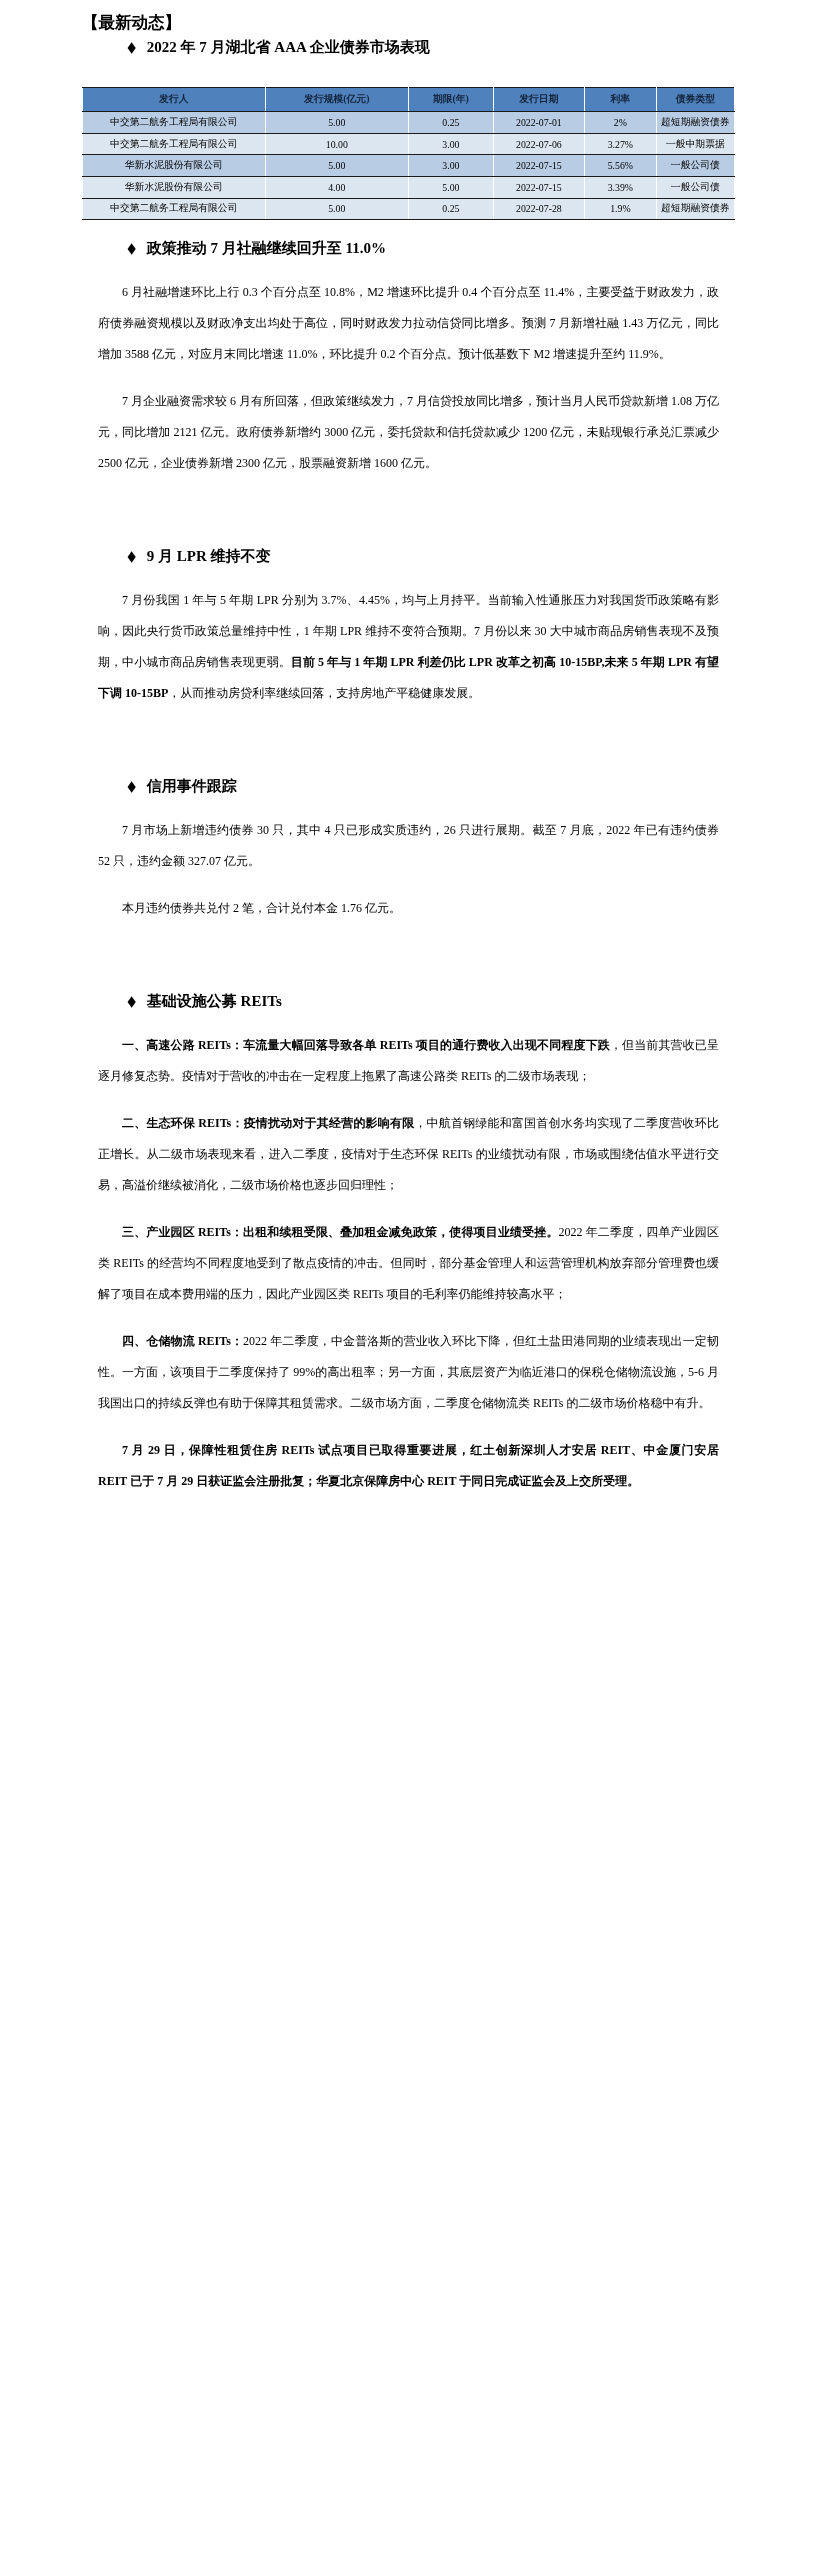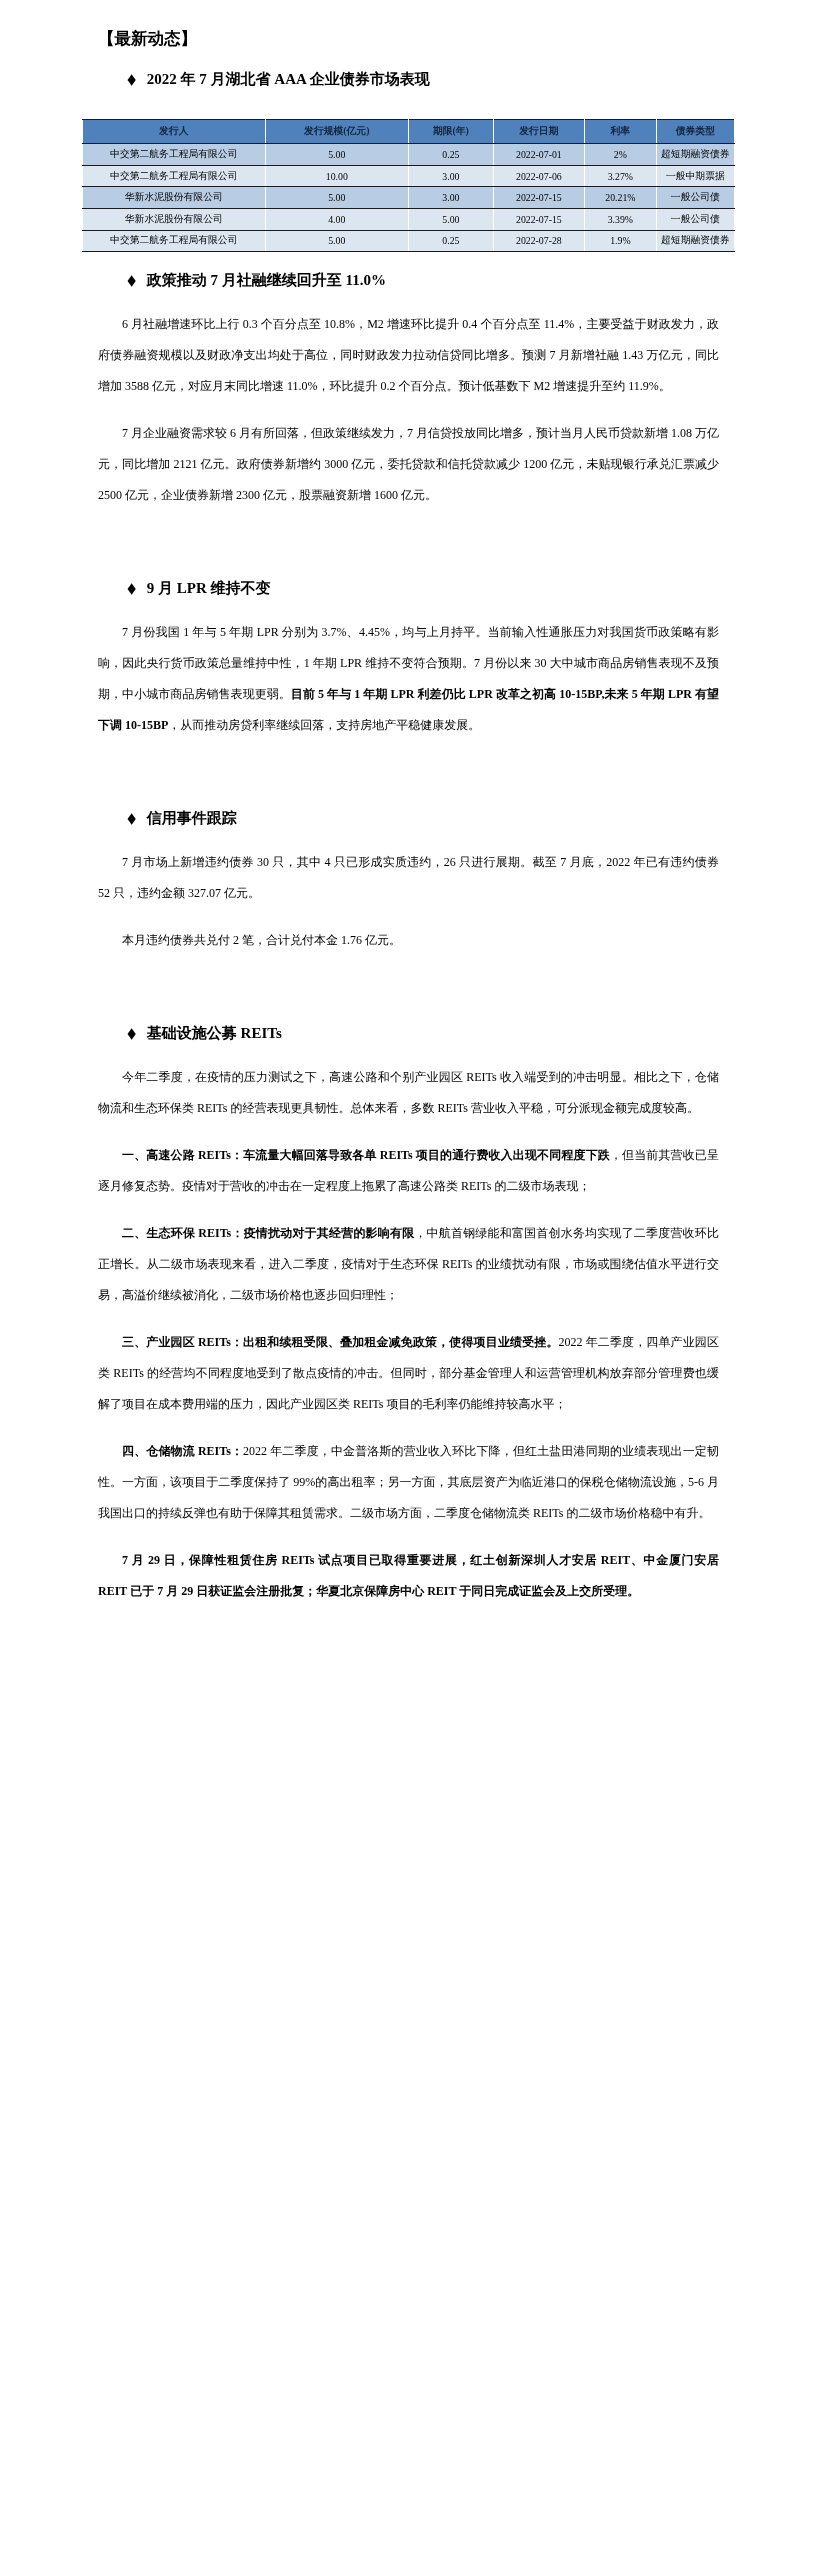--- a/index.html
+++ b/index.html
@@ -9,21 +9,21 @@
     box-sizing:border-box;
     padding:11.3px 83px 31px 82px;
     background:#ffffff;
     font-family:"Liberation Serif","DejaVu Serif",serif;
     color:#000000;
   }
   .doc-title{
     font-size:16.5px;
     font-weight:700;
     line-height:24px;
-    margin:16px;
+    margin:0;
   }
   .section-heading{
     font-size:15px;
     font-weight:700;
     line-height:25px;
     padding-left:44px;
     margin:0;
   }
   .mt-h1{}
   .mt-h2{margin-top:16px;}
@@ -121,21 +121,21 @@
         <td>3.00</td>
         <td>2022-07-06</td>
         <td>3.27%</td>
         <td>一般中期票据</td>
       </tr>
       <tr class="row-odd">
         <td>华新水泥股份有限公司</td>
         <td>5.00</td>
         <td>3.00</td>
         <td>2022-07-15</td>
-        <td>20.21%</td>
+        <td>5.56%</td>
         <td>一般公司债</td>
       </tr>
       <tr class="row-even">
         <td>华新水泥股份有限公司</td>
         <td>4.00</td>
         <td>5.00</td>
         <td>2022-07-15</td>
         <td>3.39%</td>
         <td>一般公司债</td>
       </tr>
@@ -169,21 +169,20 @@
   </h2>
 
   <p class="body-p">7 月市场上新增违约债券 30 只，其中 4 只已形成实质违约，26 只进行展期。截至 7 月底，2022 年已有违约债券 52 只，违约金额 327.07 亿元。</p>
 
   <p class="body-p">本月违约债券共兑付 2 笔，合计兑付本金 1.76 亿元。</p>
 
   <h2 class="section-heading mt-big">
     <span class="diamond">◆</span><span>基础设施公募 REITs</span>
   </h2>
 
-  <p class="body-p">今年二季度，在疫情的压力测试之下，高速公路和个别产业园区 REITs 收入端受到的冲击明显。相比之下，仓储物流和生态环保类 REITs 的经营表现更具韧性。总体来看，多数 REITs 营业收入平稳，可分派现金额完成度较高。</p>
 
   <p class="body-p"><span class="b">一、高速公路 REITs：</span><span class="b">车流量大幅回落导致各单 REITs 项目的通行费收入出现不同程度下跌</span><span>，但当前其营收已呈逐月修复态势。疫情对于营收的冲击在一定程度上拖累了高速公路类 REITs 的二级市场表现；</span></p>
 
   <p class="body-p"><span class="b">二、生态环保 REITs：</span><span class="b">疫情扰动对于其经营的影响有限</span><span>，中航首钢绿能和富国首创水务均实现了二季度营收环比正增长。从二级市场表现来看，进入二季度，疫情对于生态环保 REITs 的业绩扰动有限，市场或围绕估值水平进行交易，高溢价继续被消化，二级市场价格也逐步回归理性；</span></p>
 
   <p class="body-p"><span class="b">三、产业园区 REITs：</span><span class="b">出租和续租受限、叠加租金减免政策，使得项目业绩受挫。</span><span>2022 年二季度，四单产业园区类 REITs 的经营均不同程度地受到了散点疫情的冲击。但同时，部分基金管理人和运营管理机构放弃部分管理费也缓解了项目在成本费用端的压力，因此产业园区类 REITs 项目的毛利率仍能维持较高水平；</span></p>
 
   <p class="body-p"><span class="b">四、仓储物流 REITs：</span><span>2022 年二季度，中金普洛斯的营业收入环比下降，但红土盐田港同期的业绩表现出一定韧性。一方面，该项目于二季度保持了 99%的高出租率；另一方面，其底层资产为临近港口的保税仓储物流设施，5-6 月我国出口的持续反弹也有助于保障其租赁需求。二级市场方面，二季度仓储物流类 REITs 的二级市场价格稳中有升。</span></p>
 
   <p class="body-p b">7 月 29 日，保障性租赁住房 REITs 试点项目已取得重要进展，红土创新深圳人才安居 REIT、中金厦门安居 REIT 已于 7 月 29 日获证监会注册批复；华夏北京保障房中心 REIT 于同日完成证监会及上交所受理。</p>

